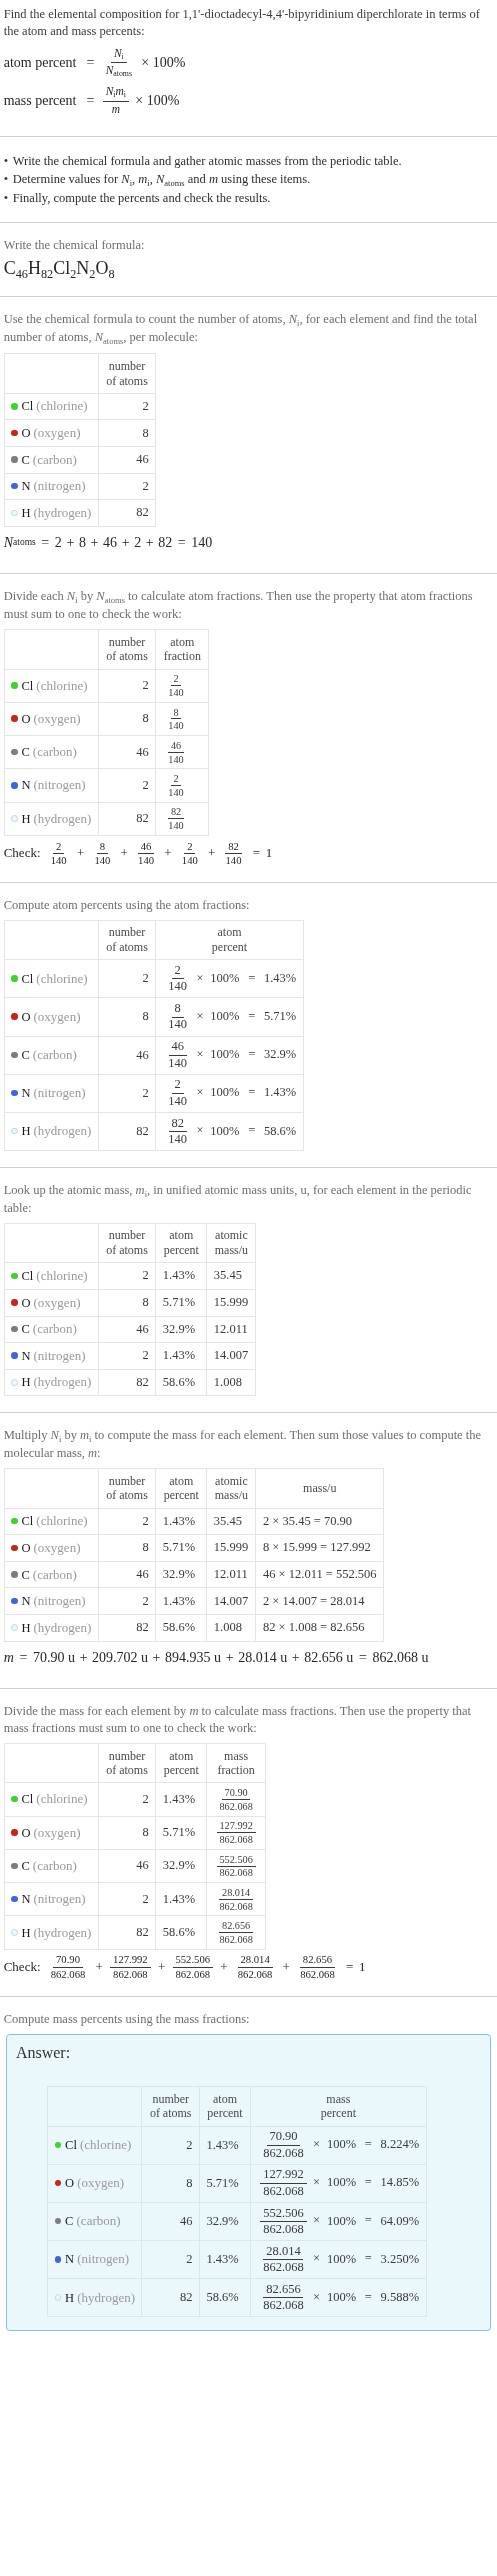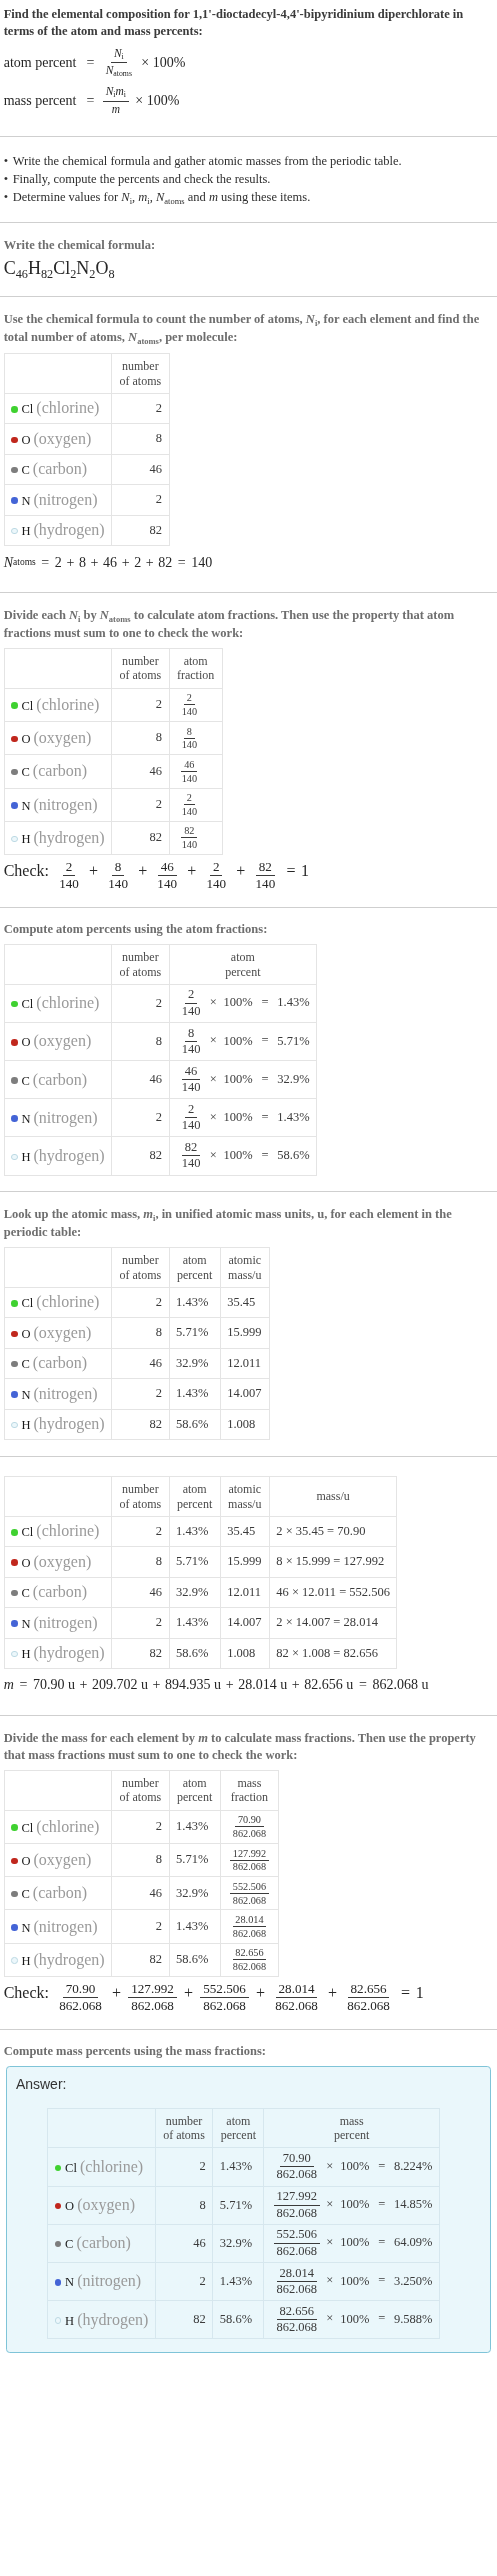--- a/index.html
+++ b/index.html
@@ -15,21 +15,20 @@
     line-height: 1.38;
     -webkit-font-smoothing: antialiased;
   }
   .page { width: 497px; padding: 0 0 7.4px 0; }
 
   .section { padding: 5.6px 3.7px 5.6px 3.7px; }
   .prompt {
     color: #6e6e6e;
     font-size: 12.5px;
     margin: 0 0 1.9px 0;
-    font-weight: bold;
   }
   .prompt.dark { color: #3b3b3b; }
   .hr {
     border: none;
     border-top: 0.9px solid #cfcfcf;
     margin: 8.3px 0 8.3px 0;
     height: 0;
   }
   .eq {
     color: #262626;
@@ -82,50 +81,50 @@
   }
   td.elem {
     white-space: nowrap;
     text-align: left;
     padding-left: 8.3px;
     padding-right: 13px;
   }
   td.num { text-align: right; white-space: nowrap; }
   td.ctr { text-align: left; white-space: nowrap; }
   .sym { color: #1a1a1a; font-size: 12.5px; }
-  .nm  { color: #9a9a9a; font-size: 16px; }
+  .nm  { color: #9a9a9a; font-size: 13px; }
   .dot {
     display: inline-block;
     width: 6.5px; height: 6.5px;
     border-radius: 50%;
     margin-right: 3.7px;
     vertical-align: 0.9px;
   }
   .dot.hollow { background: #ecf7fb; border: 0.9px solid #bcd9e3; }
 
   .checkline {
-    display: flex; flex-wrap: wrap;
-    margin: 4.6px 0 1.9px 0; font-size: 16px; color: #262626;
+    display: flex; align-items: center; flex-wrap: wrap;
+    margin: 4.6px 0 1.9px 0; font-size: 13px; color: #262626;
   }
   .checkline .ck { margin-right: 4.6px; }
   .plus { margin: 0 4.6px; }
   .eqsign { margin: 0 5.6px; }
 
   .answer-box {
     border: 0.9px solid #7fc4d8;
     border-radius: 3.7px;
     background: #eaf7fb;
     padding: 7.4px 9.3px 11px 9.3px;
     margin: 5.6px 1.9px 3.7px 1.9px;
   }
   .answer-label {
-    font-family: Liberation Sans, sans-serif;
-    font-size: 14px;
+    font-family: Liberation Serif, serif;
+    font-size: 16px;
     color: #333;
-    margin-bottom: 14px;
+    margin-bottom: 22px;
   }
   .answer-box table.chem { margin-left: 31.5px; border-color: #d6e7ee; }
   .answer-box table.chem td { border-color: #d6e7ee; }
   .answer-box table.chem thead td { color: #4a4a4a; }
   ul.plan { list-style: none; margin: 1.9px 0 0 0; padding: 0; }
   ul.plan li { color: #2e2e2e; font-size: 12.5px; margin: 0.9px 0; }
   ul.plan li::before { content: "\2022"; margin-right: 4.6px; }
   .formula { font-size: 18px; color: #262626; margin-top: 1.9px; }
 </style>
 </head>
@@ -157,22 +156,22 @@
       <span class="times">×</span>
       <span>100%</span>
     </div>
   </div>
 
   <hr class="hr">
 
   <div class="section">
     <ul class="plan">
       <li>Write the chemical formula and gather atomic masses from the periodic table.</li>
+      <li>Determine values for <span class="mi">N</span><span class="sub mi">i</span>, <span class="mi">m</span><span class="sub mi">i</span>, <span class="mi">N</span><span class="sub">atoms</span> and <span class="mi">m</span> using these items.</li>
       <li>Finally, compute the percents and check the results.</li>
-      <li>Determine values for <span class="mi">N</span><span class="sub mi">i</span>, <span class="mi">m</span><span class="sub mi">i</span>, <span class="mi">N</span><span class="sub">atoms</span> and <span class="mi">m</span> using these items.</li>
     </ul>
   </div>
 
   <hr class="hr">
 
   <div class="section">
     <div class="prompt">Write the chemical formula:</div>
     <div class="formula">
       <span>C<span class="sub">46</span></span><span>H<span class="sub">82</span></span><span>Cl<span class="sub">2</span></span><span>N<span class="sub">2</span></span><span>O<span class="sub">8</span></span>
     </div>
@@ -441,20 +440,21 @@
             <td class="ctr">58.6%</td>
             <td class="ctr">1.008</td>
           </tr>
         </tbody>
     </table>
   </div>
 
   <hr class="hr">
 
   <div class="section">
+    <div class="prompt">Multiply <span class="mi">N</span><span class="sub mi">i</span> by <span class="mi">m</span><span class="sub mi">i</span> to compute the mass for each element. Then sum those values to compute the molecular mass, <span class="mi">m</span>:</div>
     <table class="chem">
       <thead>
         <tr>
           <td></td>
           <td>
             <div>number</div>
               <div>of atoms</div>
           </td>
           <td>
             <div>atom</div>

